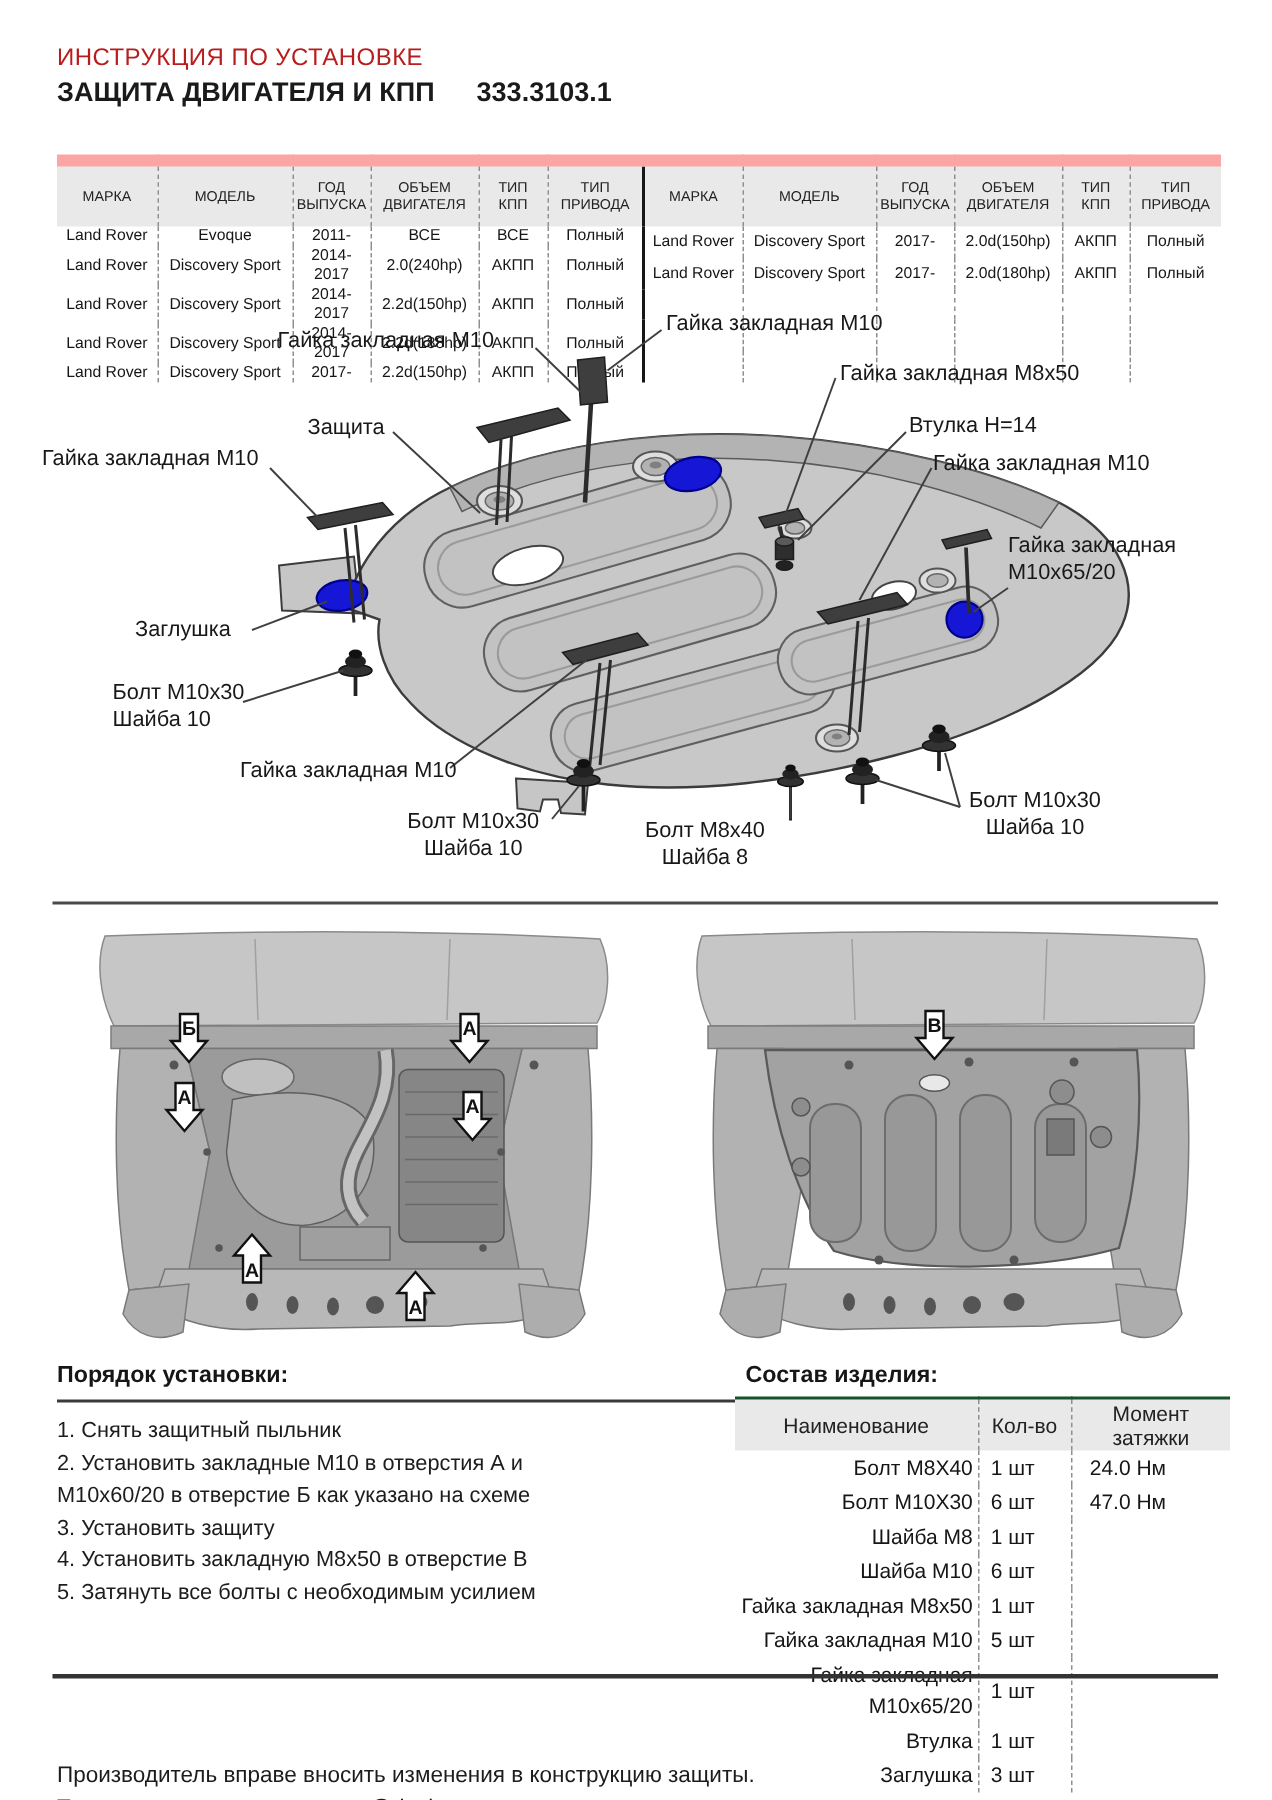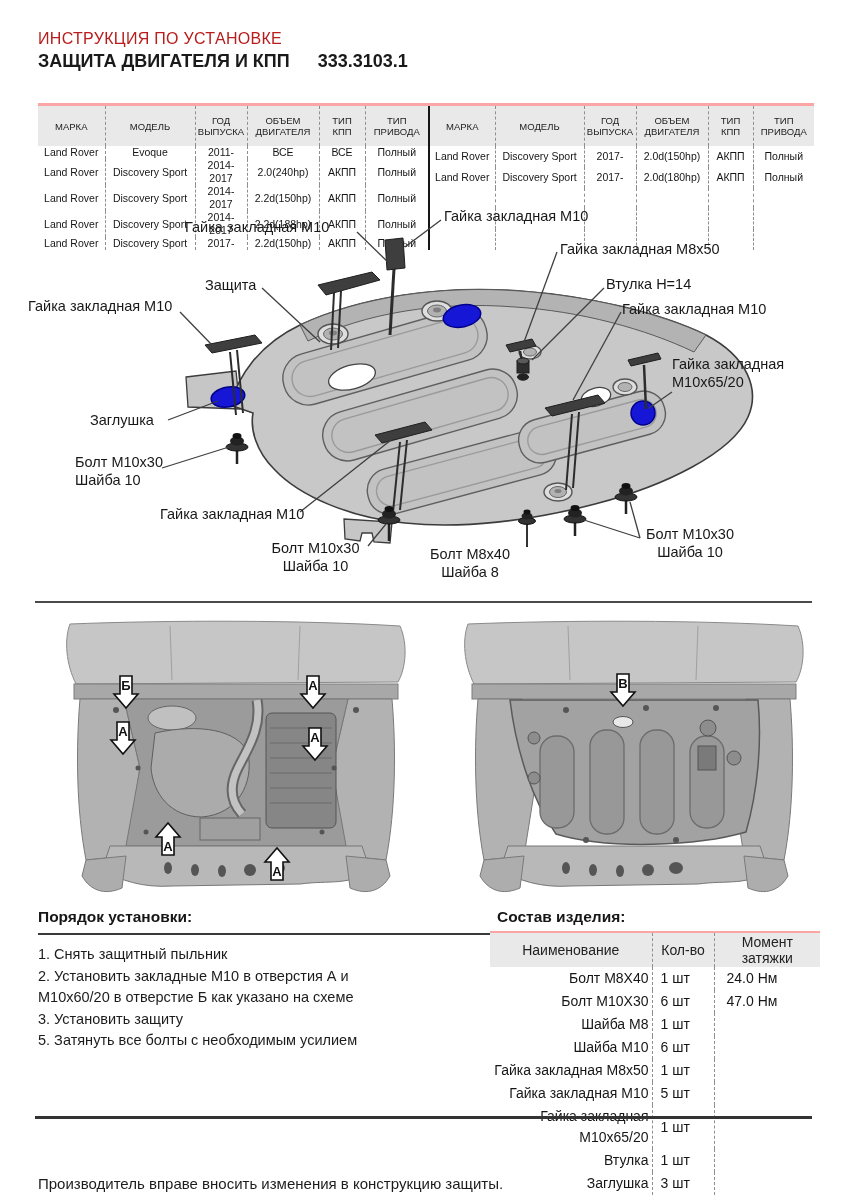--- a/index.html
+++ b/index.html
@@ -10,21 +10,21 @@
   .abs{position:absolute;}
 
   
   .hdr{left:38px;top:30px;}
   .hdr-line1{font-size:16px;color:#b91c1c;letter-spacing:.3px;}
   .hdr-line2{font-size:18px;font-weight:bold;color:#1a1a1a;margin-top:3px;display:flex;}
   .hdr-part{margin-left:28px;}
 
   
   .fit{left:38px;top:103px;width:775px;display:flex;}
-  .fit-table{border-collapse:collapse;table-layout:fixed;border-top:3px solid #fca5a5;}
+  .fit-table{border-collapse:collapse;table-layout:fixed;border-top:8px solid #fca5a5;}
   .fit-table.left{width:390px;}
   .fit-table.right{width:385px;border-left:2px solid #161616;}
   .fit-table th{background:#e9e9e9;font-weight:normal;font-size:9.5px;height:40px;
     padding:0 2px;text-align:center;vertical-align:middle;color:#222;}
   .fit-table td{font-size:10.5px;height:13px;line-height:13px;padding:0 1px;text-align:center;color:#161616;}
   .fit-table th,.fit-table td{border-right:1px dashed #8f8f8f;}
   .fit-table th:last-child,.fit-table td:last-child{border-right:none;}
 
   
   .diagram{left:0;top:205px;width:848px;height:396px;}
@@ -37,21 +37,21 @@
   
   .photo{position:absolute;top:618px;}
 
   
   .install{left:38px;top:908px;width:452px;}
   .sec-title{font-size:15.5px;font-weight:bold;color:#161616;}
   .install .sec-title{padding-bottom:7px;border-bottom:2px solid #3a3a3a;}
   .install-lines{margin-top:9px;font-size:14.5px;line-height:21.5px;color:#1c1c1c;}
   .parts-title{left:497px;top:908px;}
   .parts-table{position:absolute;left:490px;top:931px;width:330px;border-collapse:collapse;
-    table-layout:fixed;border-top:2px solid #fca5a5;}
+    table-layout:fixed;border-top:2px solid #14532d;}
   .parts-table th{background:#e9e9e9;font-weight:normal;font-size:14px;height:27px;
     text-align:center;vertical-align:middle;color:#222;}
   .parts-table td{font-size:14px;height:21px;line-height:21px;color:#161616;}
   .parts-table th,.parts-table td{border-right:1px dashed #8f8f8f;}
   .parts-table th:last-child,.parts-table td:last-child{border-right:none;}
   .parts-table td.name{text-align:right;padding-right:3px;}
   .parts-table td.qty{text-align:left;padding-left:8px;}
   .parts-table td.torque{text-align:left;padding-left:12px;}
 
   
@@ -502,20 +502,21 @@
   </svg>
 </div>
 
 <div class="abs install">
   <div class="sec-title">Порядок установки:</div>
   <div class="install-lines">
     <div>1. Снять защитный пыльник</div>
     <div>2. Установить закладные М10 в отверстия А и</div>
     <div>М10х60/20 в отверстие Б как указано на схеме</div>
     <div>3. Установить защиту</div>
+    <div>4. Установить закладную М8х50 в отверстие В</div>
     <div>5. Затянуть все болты с необходимым усилием</div>
   </div>
 </div>
 
 <div class="abs sec-title parts-title">Состав изделия:</div>
 <table class="parts-table">
   <colgroup>
       <col style="width:162px">
       <col style="width:62px">
       <col style="width:106px">

